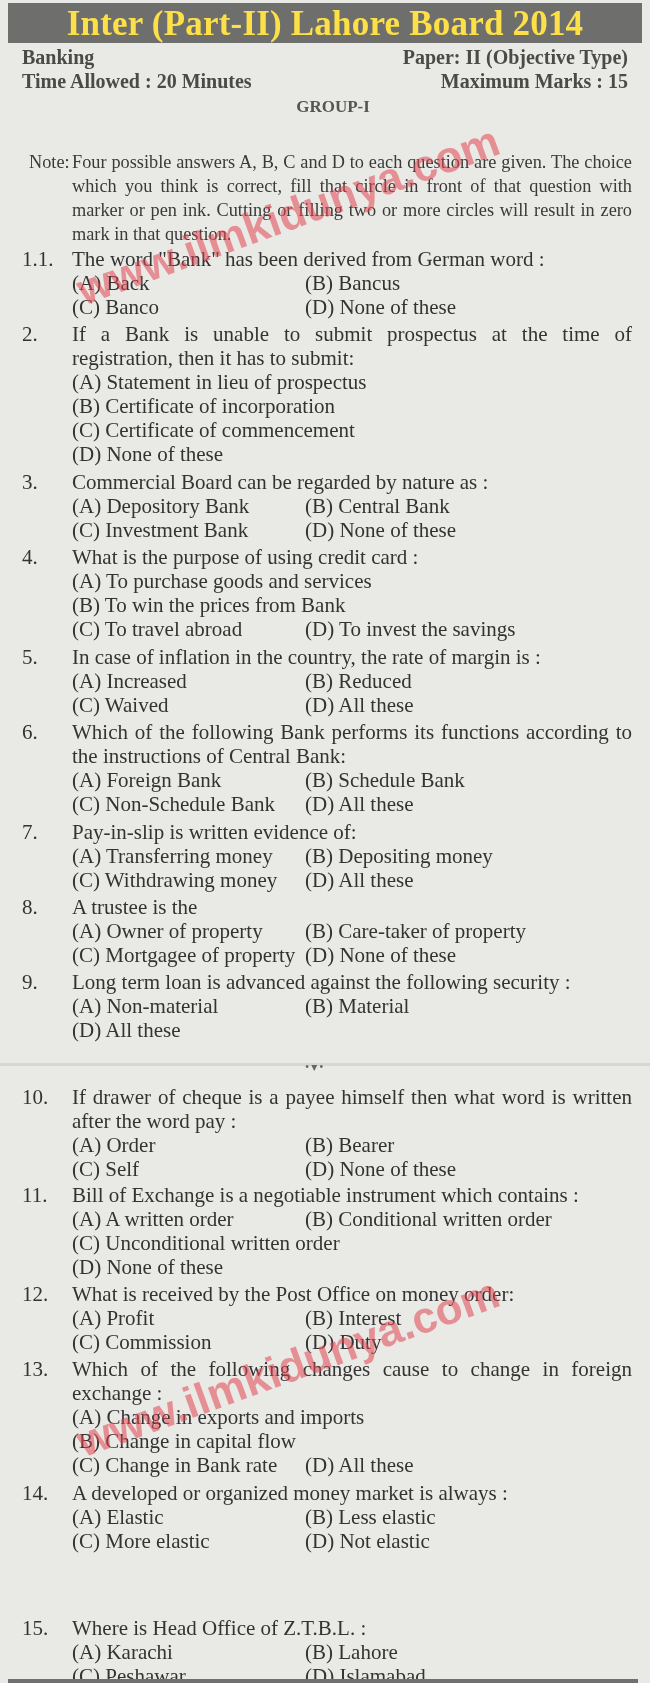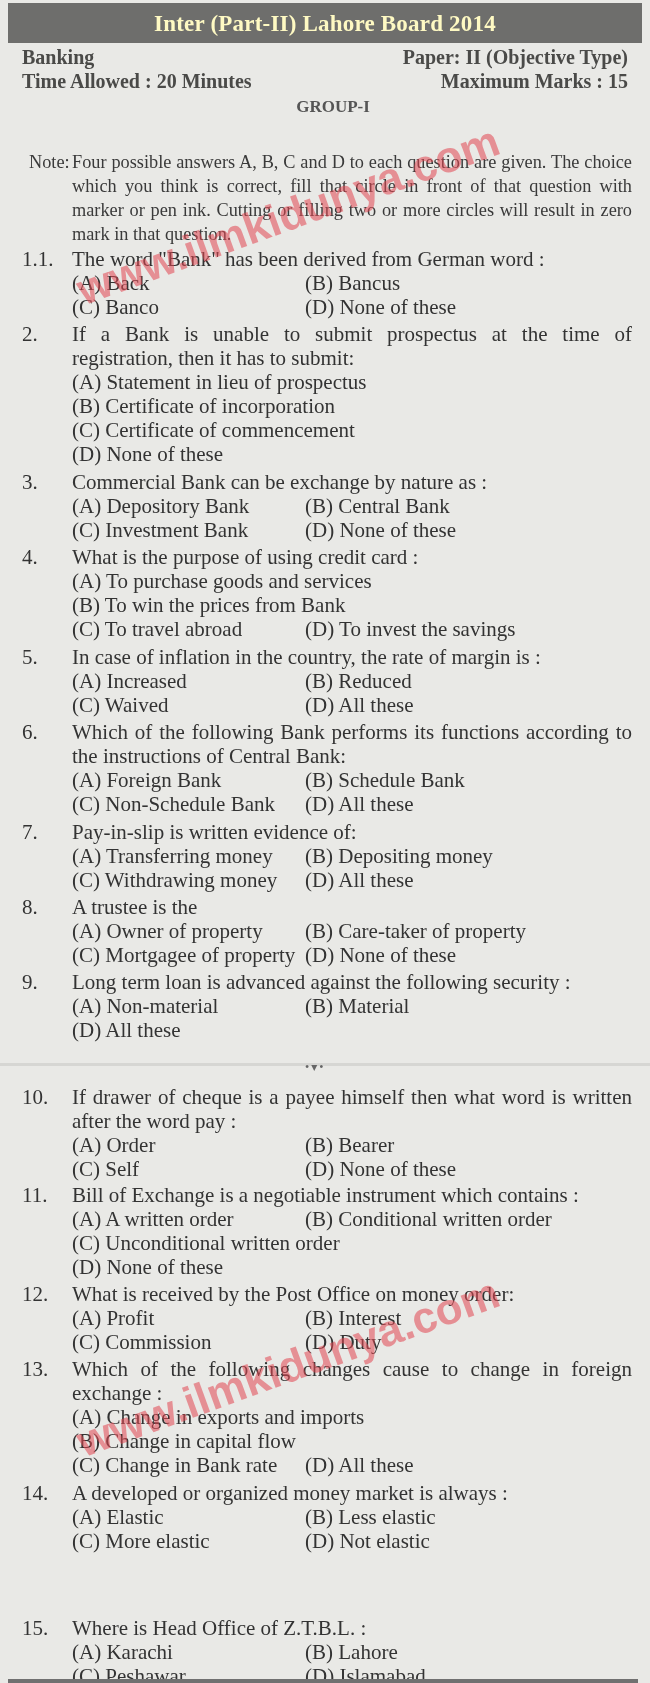--- a/index.html
+++ b/index.html
@@ -7,22 +7,22 @@
       width: 650px; height: 1683px; overflow: hidden;
       background: #e9e9e6;
       font-family: "Liberation Serif", serif;
       color: #2e2e2e;
       position: relative;
     }
     .page { position: absolute; left: 0; top: 0; width: 650px; height: 1683px; }
     .title-bar {
       position: absolute; left: 8px; top: 3px; width: 634px; height: 40px;
       background: #6e6e6c;
-      color: #fef9c3;
-      font-weight: bold; font-size: 23px;
+      color: #fde047;
+      font-weight: bold; font-size: 35px;
       text-align: center; line-height: 42px;
       letter-spacing: 0.2px;
     }
     .meta { position: absolute; font-weight: bold; font-size: 20px; color: #4a4a48; }
     .group { position: absolute; left: 0; width: 650px; top: 97px; text-align: center; font-weight: bold; font-size: 17px; color: #555; padding-left: 8px; }
     .note { position: absolute; left: 22px; top: 150px; width: 610px; font-size: 18.3px; line-height: 24px; color: #3a3a3a; }
     .note-label { position: absolute; left: 7px; top: 0; }
     .note-text { padding-left: 50px; text-align: justify; }
     .q { position: absolute; left: 22px; width: 610px; font-size: 21px; line-height: 24px; color: #333; }
     .qnum { position: absolute; left: 0; top: 0; }
@@ -81,21 +81,21 @@
     <div class="opts">
       <div class="opt-full">(A) Statement in lieu of prospectus</div>
       <div class="opt-full">(B) Certificate of incorporation</div>
       <div class="opt-full">(C) Certificate of commencement</div>
       <div class="opt-full">(D) None of these</div>
     </div>
   </div>
 
   <div class="q" style="top:470px;">
     <span class="qnum">3.</span>
-    <div class="qtext">Commercial Bank can be exchange by nature as :</div>
+    <div class="qtext">Commercial Board can be regarded by nature as :</div>
     <div class="opts">
       <div class="row">
           <span class="opt-a">(A) Depository Bank</span>
           <span class="opt-b">(B) Central Bank</span>
         </div>
       <div class="row">
           <span class="opt-a">(C) Investment Bank</span>
           <span class="opt-b">(D) None of these</span>
         </div>
     </div>

